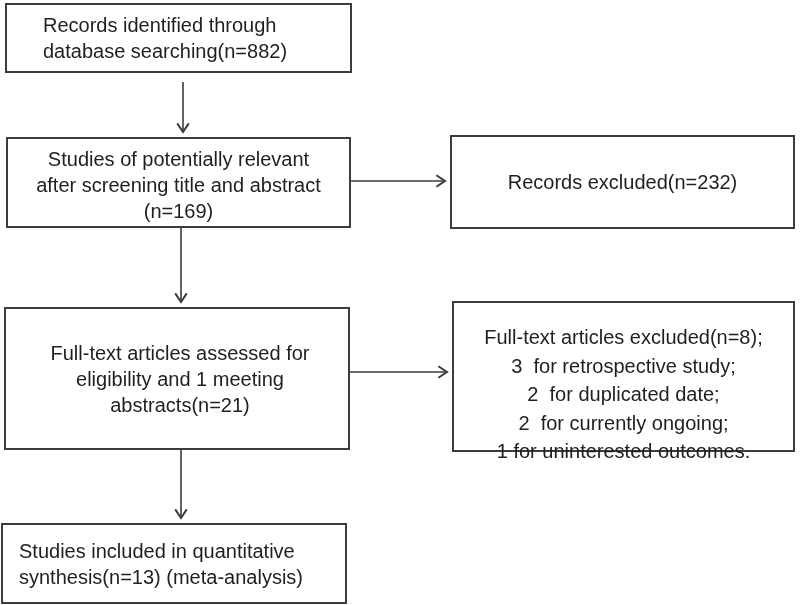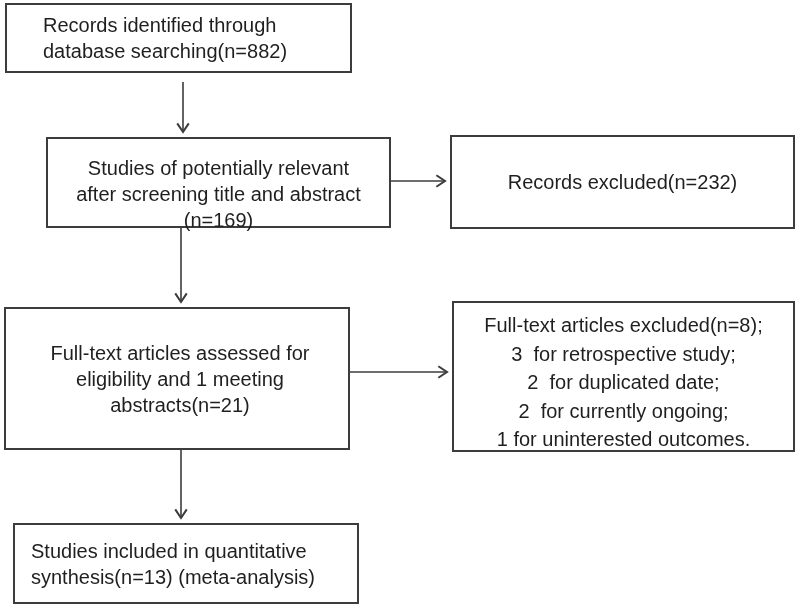--- a/index.html
+++ b/index.html
@@ -34,46 +34,45 @@
     white-space: pre-line;
   }
   .box-identified {
     left: 5px; top: 3px; width: 347px; height: 70px;
     text-align: left;
     padding: 7px 6px 0 36px;
   }
   .box-screened {
     left: 6px; top: 137px; width: 345px; height: 91px;
     text-align: center;
-    padding-top: 16px;
-    margin-left: 40px;
+    padding-top: 7px;
   }
   .box-records-excluded {
     left: 450px; top: 135px; width: 345px; height: 94px;
     display: flex;
     align-items: center;
     justify-content: center;
     text-align: center;
   }
   .box-fulltext {
     left: 4px; top: 307px; width: 346px; height: 143px;
     display: flex;
     align-items: center;
     justify-content: center;
     text-align: center;
     padding-left: 6px;
   }
   .box-fulltext-excluded {
     left: 452px; top: 301px; width: 343px; height: 151px;
     text-align: center;
-    padding-top: 8px;
+    padding-top: 20px;
     line-height: 28.5px;
   }
   .box-included {
-    left: 13px; top: 523px; width: 346px; height: 81px;
+    left: 1px; top: 523px; width: 346px; height: 81px;
     display: flex;
     flex-direction: column;
     justify-content: center;
     text-align: left;
     padding-left: 16px;
     padding-right: 6px;
   }
 </style>
 </head>
 <body>

